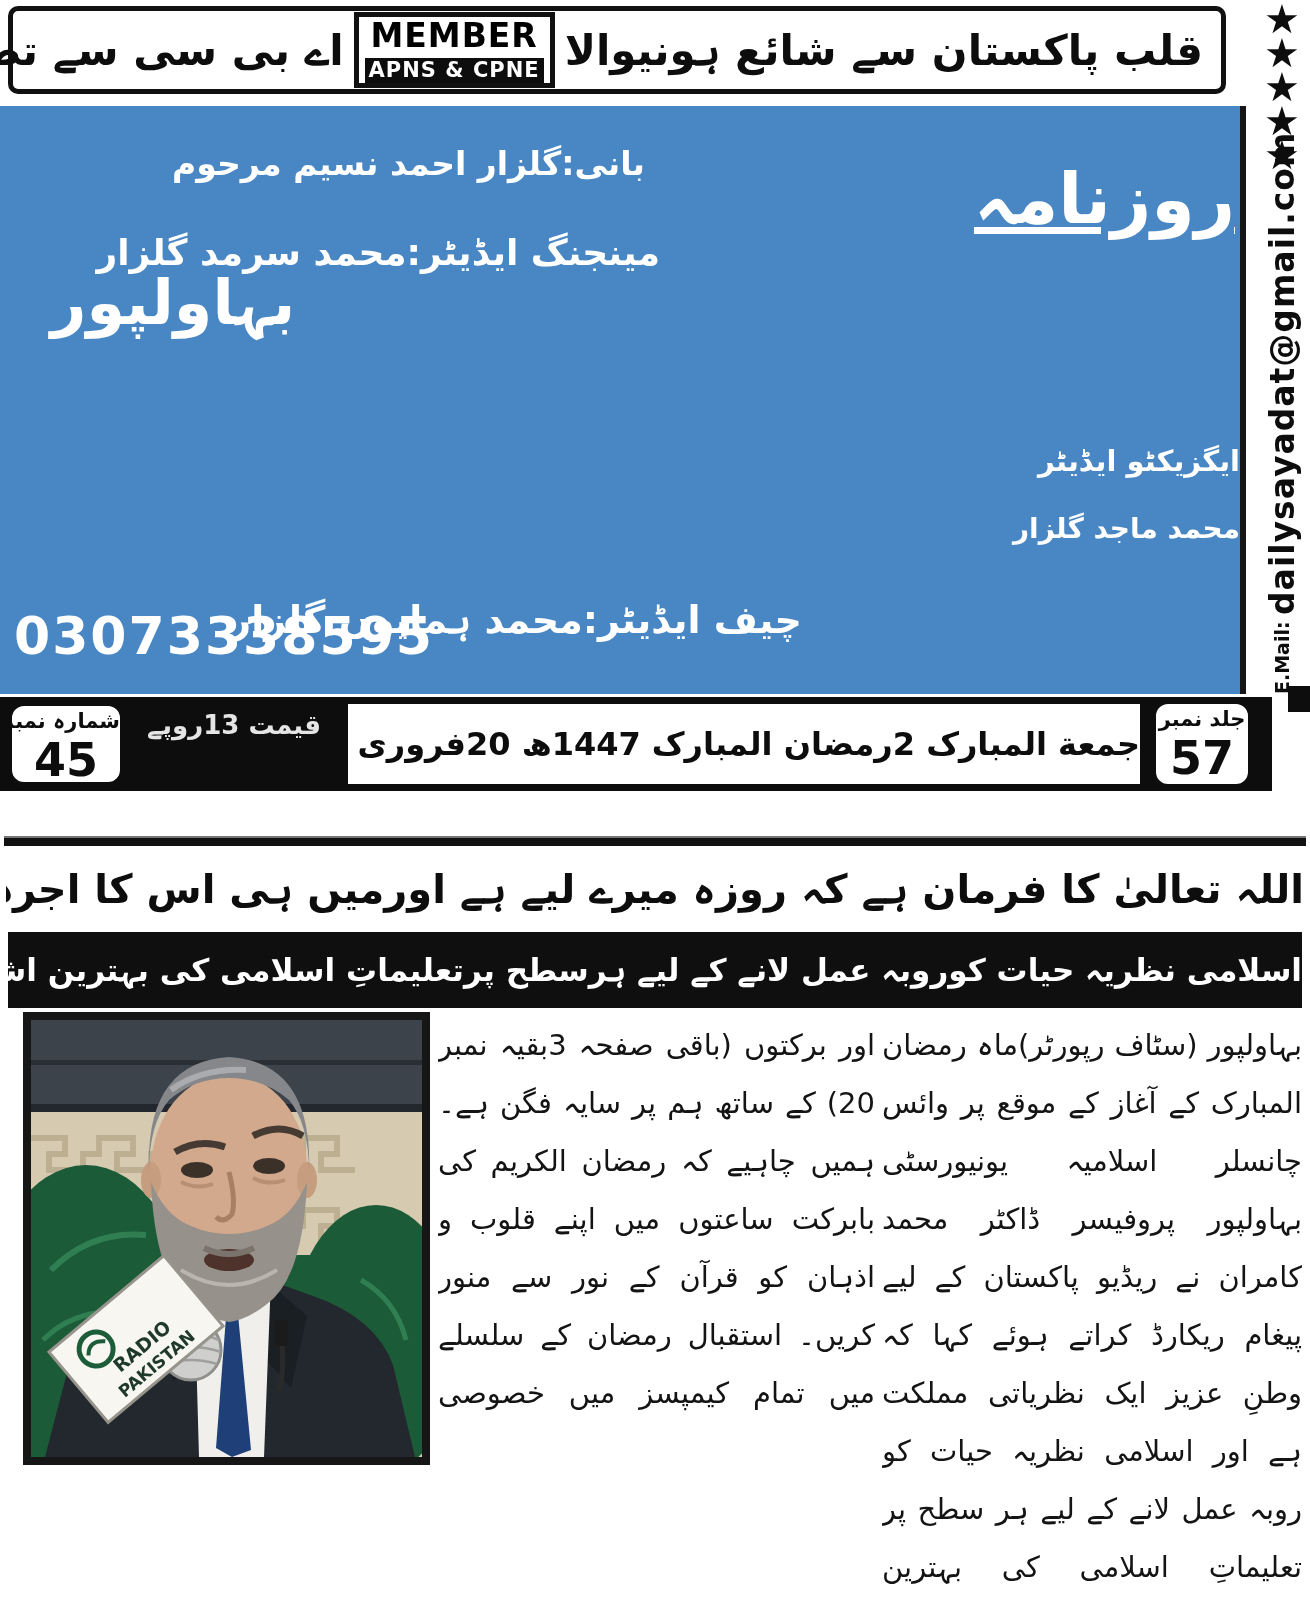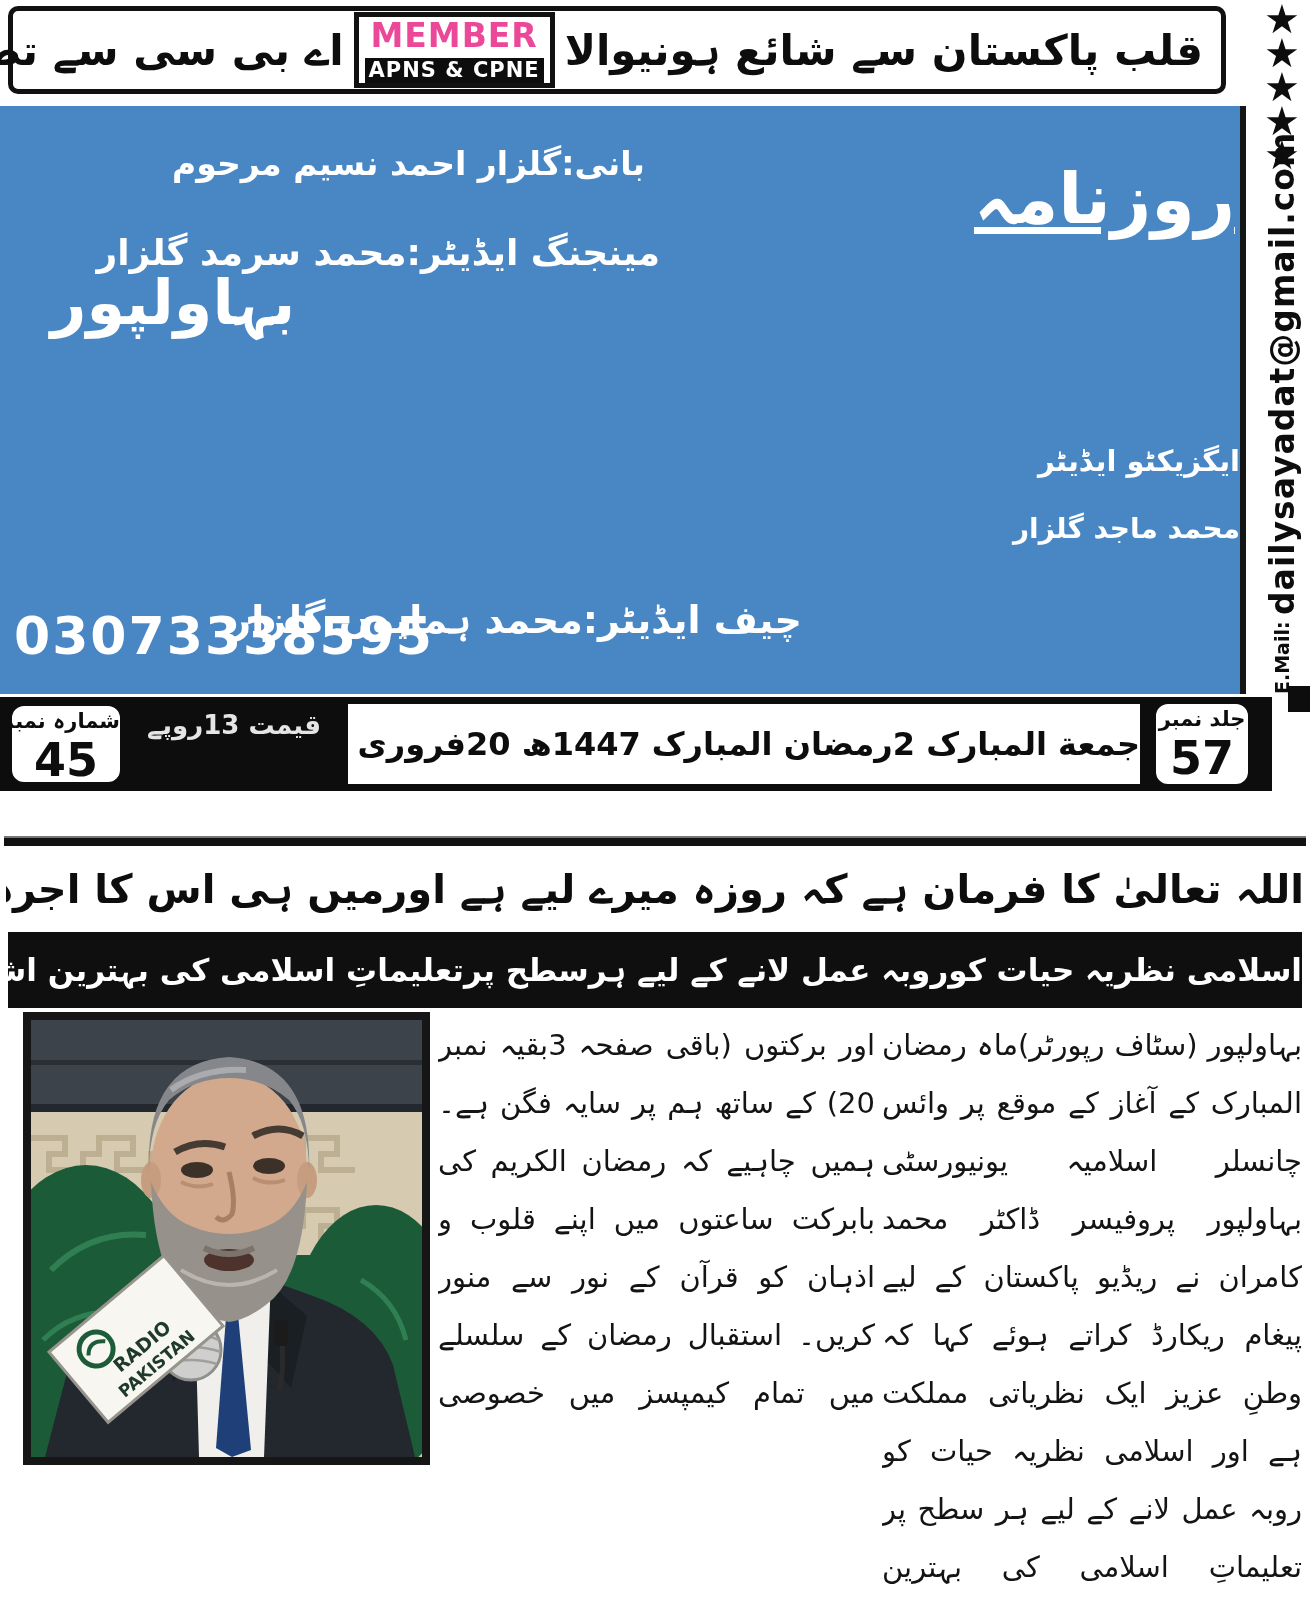--- a/index.html
+++ b/index.html
@@ -15,21 +15,21 @@
     display:flex;align-items:center;justify-content:space-between;
     direction:rtl;padding:0 18px;box-sizing:border-box;
   }
   .banner-text{
     font-size:42px;font-weight:bold;color:#0d0d0d;white-space:nowrap;
   }
   .member-box{
     border:5px solid #111;background:#fff;text-align:center;
     padding:2px 6px 0 6px;line-height:1;flex:0 0 auto;margin:0 10px;
   }
-  .member-top{font-size:33px;font-weight:bold;color:#ec4899;letter-spacing:1px;font-family:"DejaVu Sans",sans-serif;}
+  .member-top{font-size:33px;font-weight:bold;color:#000000;letter-spacing:1px;font-family:"DejaVu Sans",sans-serif;}
   .member-bottom{background:#0d0d0d;color:#fff;font-size:21px;font-weight:bold;padding:2px 4px;margin-top:6px;letter-spacing:1px;}
   
   .right-strip{position:absolute;left:1252px;top:0;width:58px;height:694px;background:#fff;}
   .stars{
     position:absolute;top:2px;left:6px;width:48px;
     font-size:40px;line-height:34px;color:#0d0d0d;word-break:break-all;text-align:center;
   }
   .email-vert{
     position:absolute;top:150px;left:4px;height:544px;width:52px;
     writing-mode:vertical-rl;transform:rotate(180deg);

